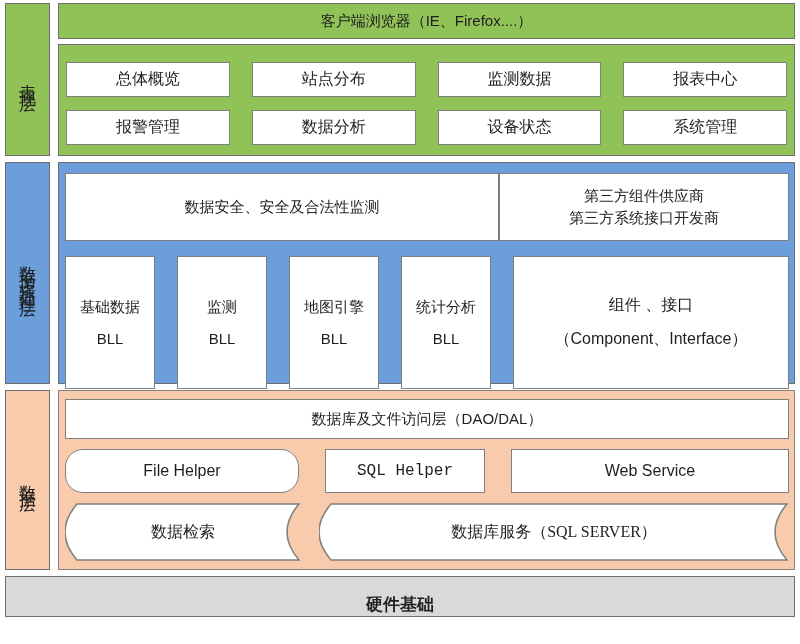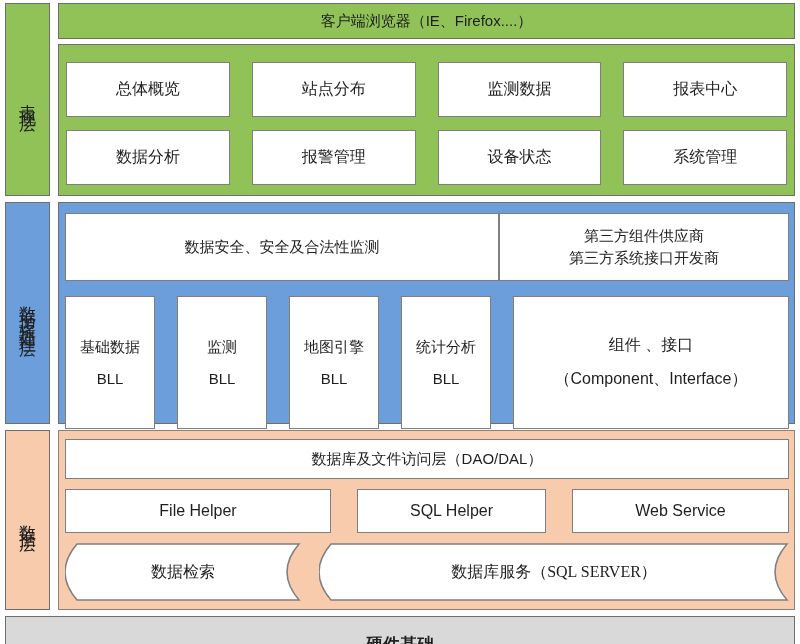--- a/index.html
+++ b/index.html
@@ -31,21 +31,21 @@
   .layer-content { flex: 1; min-width: 0; }
 
   
   .browser-bar {
     height: 36px; margin-bottom: 5px;
     background: #90C257; border: 1px solid #6e6e6e;
     display: flex; align-items: center; justify-content: center;
     font-size: 15px;
   }
   .modules-panel {
-    height: 152px;
+    height: 112px;
     background: #90C257; border: 1px solid #6e6e6e;
     padding: 17px 7px 10px 7px;
     display: grid;
     grid-template-columns: repeat(4, 1fr);
     grid-template-rows: 1fr 1fr;
     gap: 13px 22px;
   }
   .white-box {
     background: #ffffff; border: 1px solid #7f7f7f;
     display: flex; align-items: center; justify-content: center;
@@ -66,22 +66,22 @@
   .component-box { flex: 1; flex-direction: column; font-size: 16px; gap: 13px; }
 
   
   .orange-panel {
     height: 180px;
     background: #F8CBAD; border: 1px solid #8a8178;
     padding: 8px 5px 10px 6px;
   }
   .dal-bar { height: 40px; margin-bottom: 10px; font-size: 15px; }
   .helpers-row { display: flex; gap: 26px; height: 44px; margin-bottom: 10px; }
-  .helper-file { width: 266px; flex: none; }
-  .helper-sql  { width: 189px; flex: none; }
+  .helper-file { width: 234px; flex: none; border-radius: 18px; }
+  .helper-sql  { width: 160px; flex: none; font-family: Liberation Mono, monospace; }
   .helper-web  { flex: 1; }
   .storage-row { display: flex; gap: 18px; height: 58px; font-family: Liberation Serif, serif; }
   .cylinder { position: relative; flex: none; }
   .cyl-search { width: 236px; }
   .cyl-db { flex: 1; }
   .cylinder svg { position: absolute; inset: 0; width: 100%; height: 100%; }
   .cylinder .cyl-label {
     position: absolute; inset: 0;
     display: flex; align-items: center; justify-content: center;
     font-size: 16px;
@@ -106,22 +106,22 @@
     </div>
     <div class="layer-content">
       <div class="browser-bar">
         <span>客户端浏览器（IE、Firefox....）</span>
       </div>
       <div class="modules-panel">
         <div class="white-box">总体概览</div>
         <div class="white-box">站点分布</div>
         <div class="white-box">监测数据</div>
         <div class="white-box">报表中心</div>
+        <div class="white-box">报警管理</div>
         <div class="white-box">数据分析</div>
-        <div class="white-box">报警管理</div>
         <div class="white-box">设备状态</div>
         <div class="white-box">系统管理</div>
       </div>
     </div>
   </div>
 
   <div class="layer-row">
     <div class="label-box label-blue">
       <span>数据逻辑处理层</span>
     </div>

